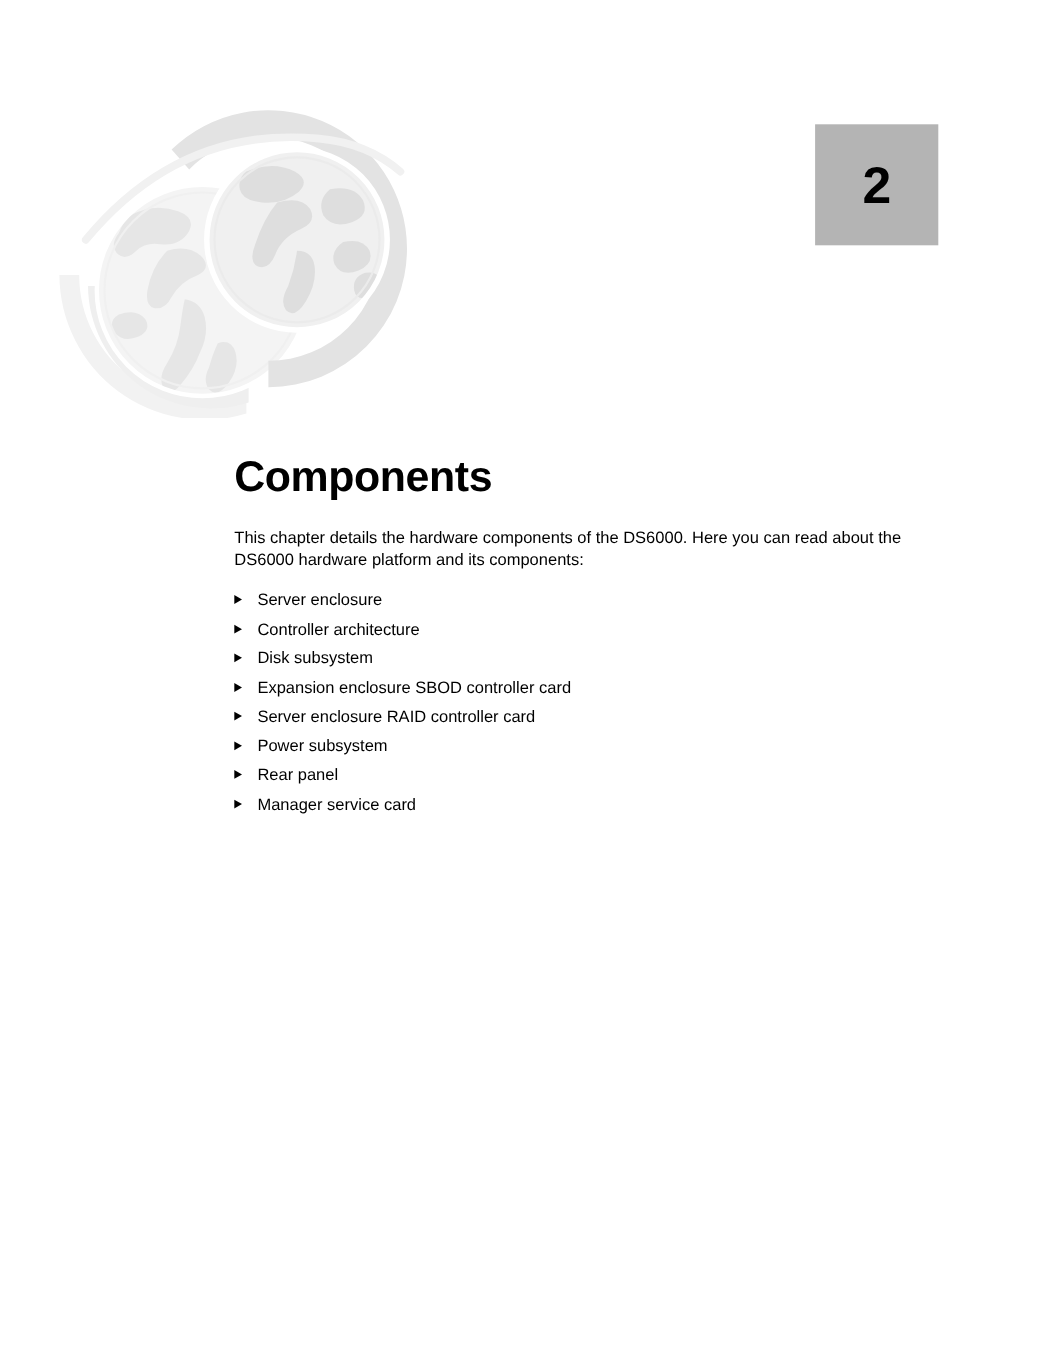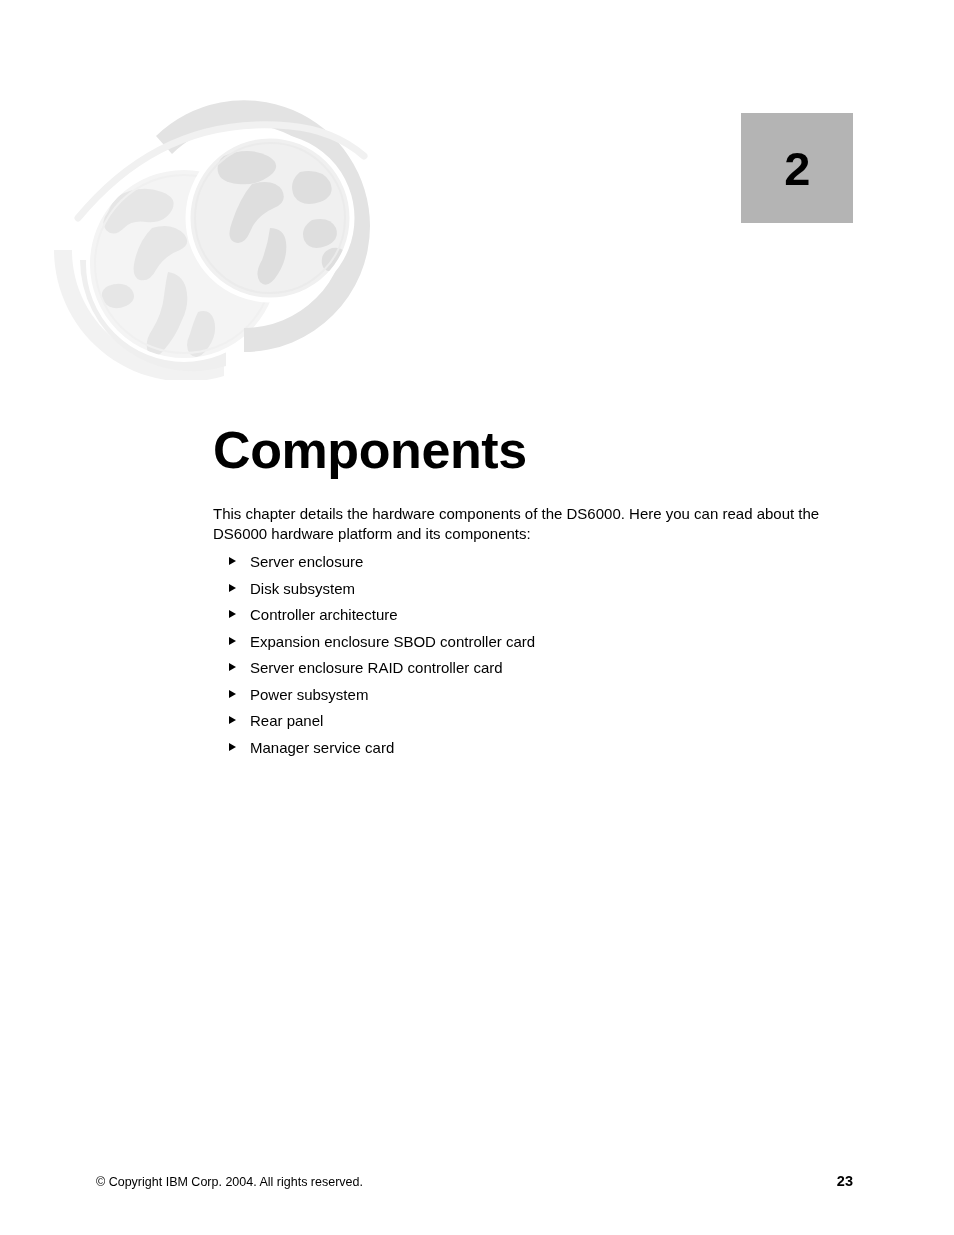--- a/index.html
+++ b/index.html
@@ -57,45 +57,45 @@
     line-height: 1;
     color: #000000;
     letter-spacing: -0.5px;
   }
 
   
   .chapter-title {
     position: absolute;
     left: 213px;
     top: 385px;
-    font-size: 52px;
+    font-size: 39px;
     font-weight: bold;
     letter-spacing: -0.4px;
     line-height: 1.18;
     color: #000000;
   }
 
   
   .intro {
     position: absolute;
     left: 213px;
-    top: 488px;
+    top: 464px;
     width: 636px;
     font-size: 15px;
     line-height: 19.5px;
     color: #000000;
     margin-top: 16px;
   }
 
   .topic-list {
     position: absolute;
     left: 213px;
     top: 536px;
     width: 636px;
-    margin: 16px;
+    margin: 0;
     padding: 0;
     list-style: none;
   }
   .topic-item {
     position: relative;
     height: 26.5px;
     padding-left: 21px;
     font-size: 15px;
     line-height: 20px;
     color: #000000;
@@ -203,46 +203,42 @@
 
   <p class="intro">This chapter details the hardware components of the DS6000. Here you can read about the DS6000 hardware platform and its components:</p>
 
   <ul class="topic-list">
     <li class="topic-item">
       <span class="bullet-icon"></span>
       <span class="topic-label">Server enclosure</span>
     </li>
     <li class="topic-item">
       <span class="bullet-icon"></span>
+      <span class="topic-label">Controller architecture</span>
+    </li>
+    <li class="topic-item">
+      <span class="bullet-icon"></span>
       <span class="topic-label">Disk subsystem</span>
     </li>
     <li class="topic-item">
       <span class="bullet-icon"></span>
-      <span class="topic-label">Controller architecture</span>
-    </li>
-    <li class="topic-item">
-      <span class="bullet-icon"></span>
       <span class="topic-label">Expansion enclosure SBOD controller card</span>
     </li>
     <li class="topic-item">
       <span class="bullet-icon"></span>
       <span class="topic-label">Server enclosure RAID controller card</span>
     </li>
     <li class="topic-item">
       <span class="bullet-icon"></span>
       <span class="topic-label">Power subsystem</span>
     </li>
     <li class="topic-item">
       <span class="bullet-icon"></span>
       <span class="topic-label">Rear panel</span>
     </li>
     <li class="topic-item">
       <span class="bullet-icon"></span>
       <span class="topic-label">Manager service card</span>
     </li>
   </ul>
 
-  <div class="footer">
-    <div class="footer-copyright">© Copyright IBM Corp. 2004. All rights reserved.</div>
-    <div class="footer-page-number">23</div>
-  </div>
 
 </div>
 
 </body></html>

